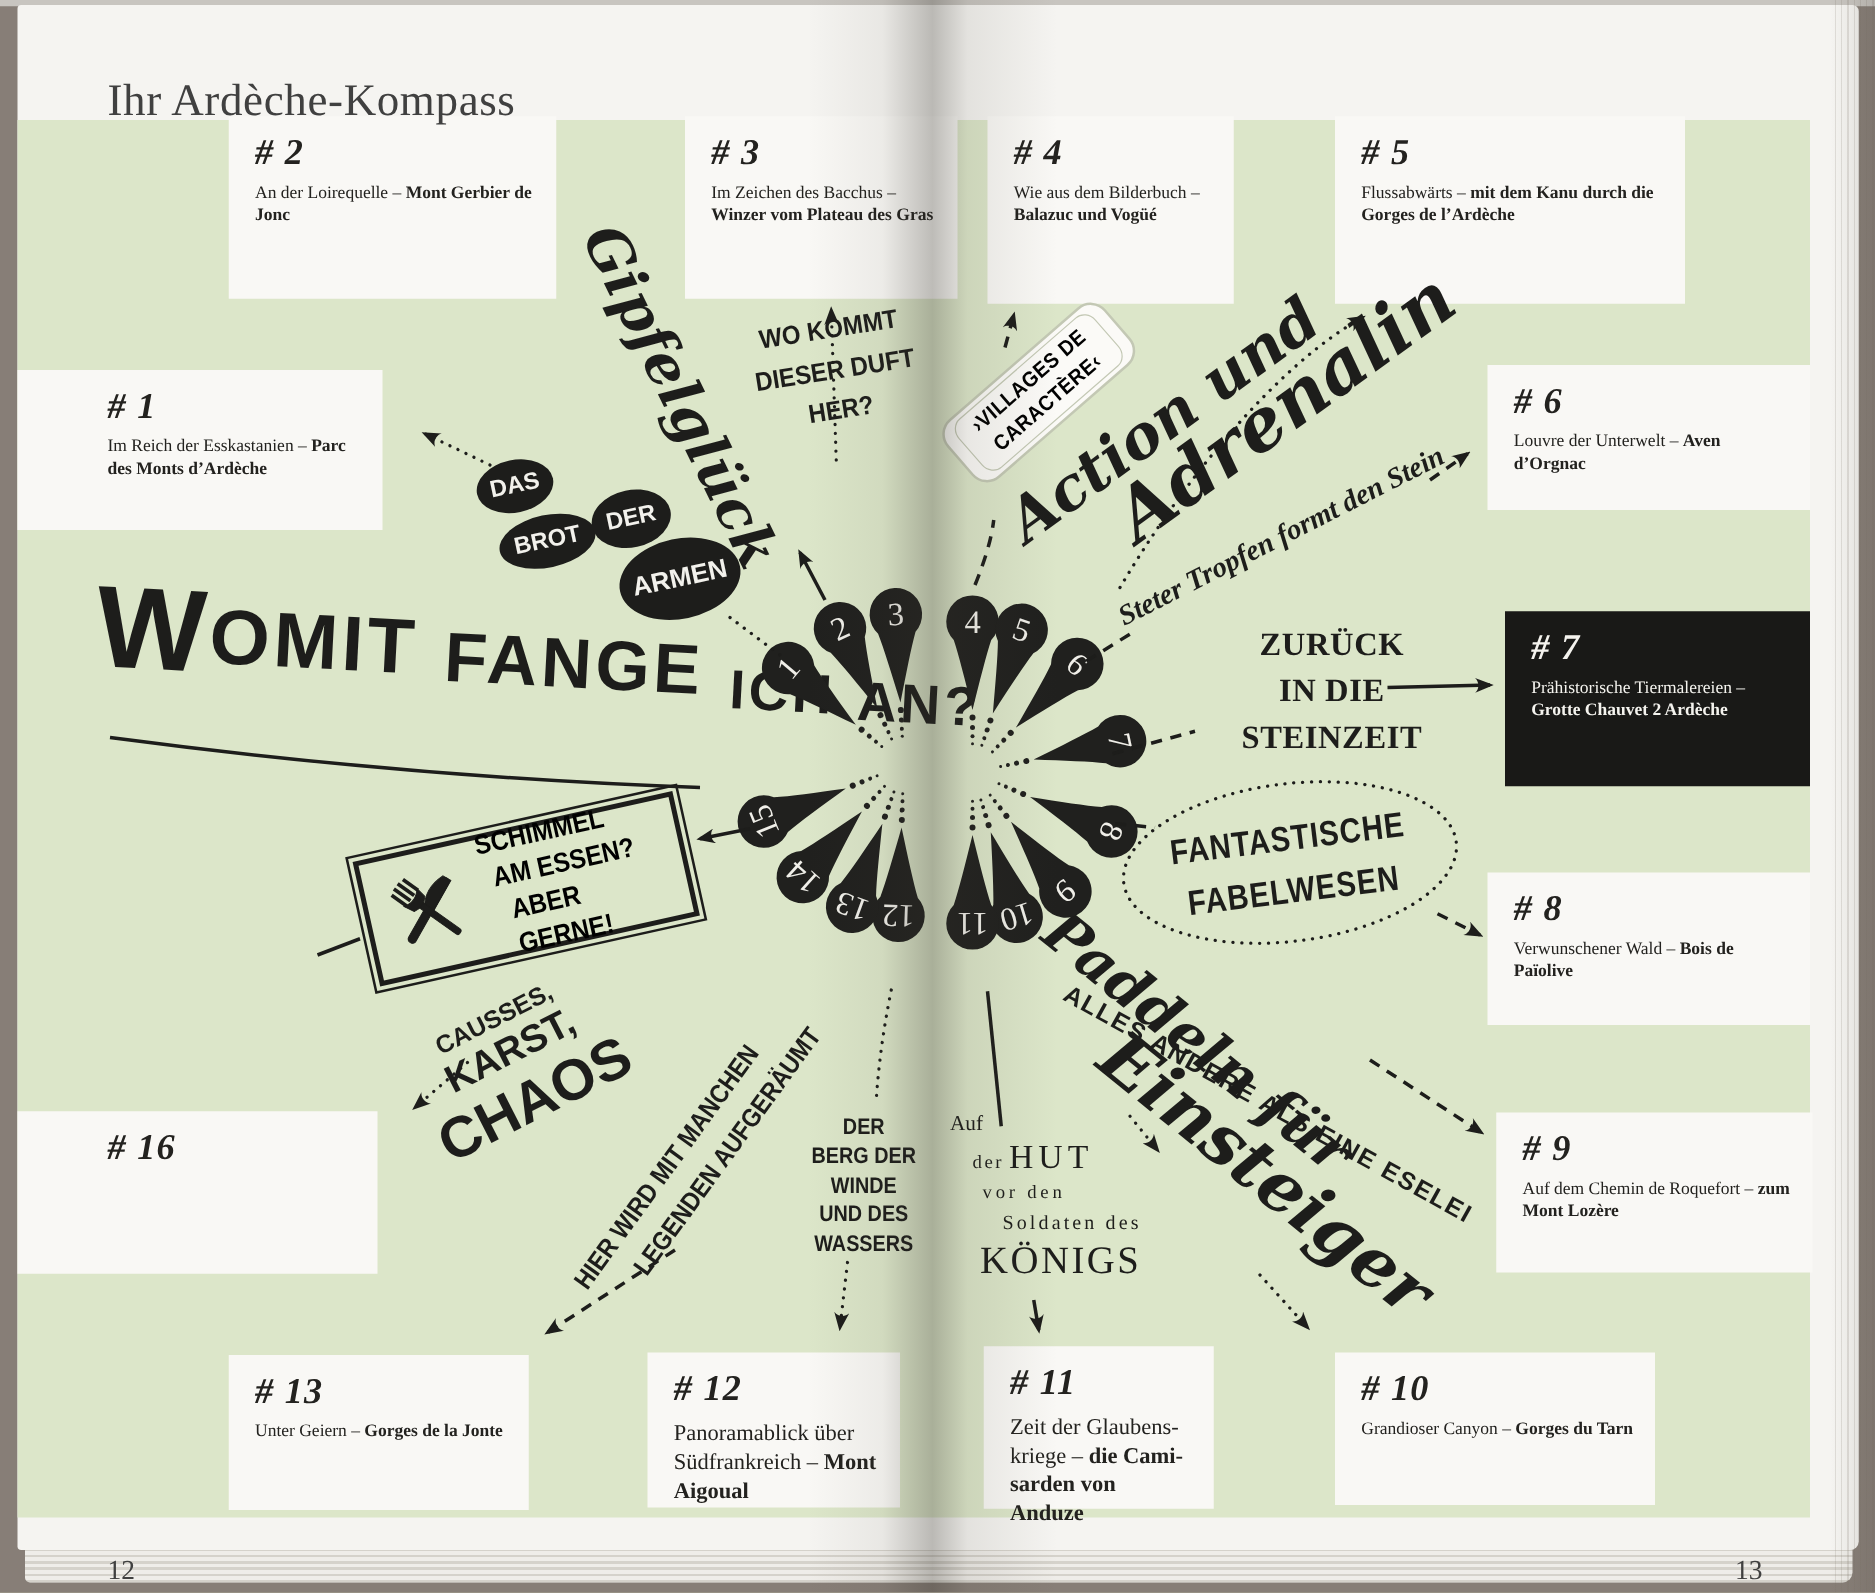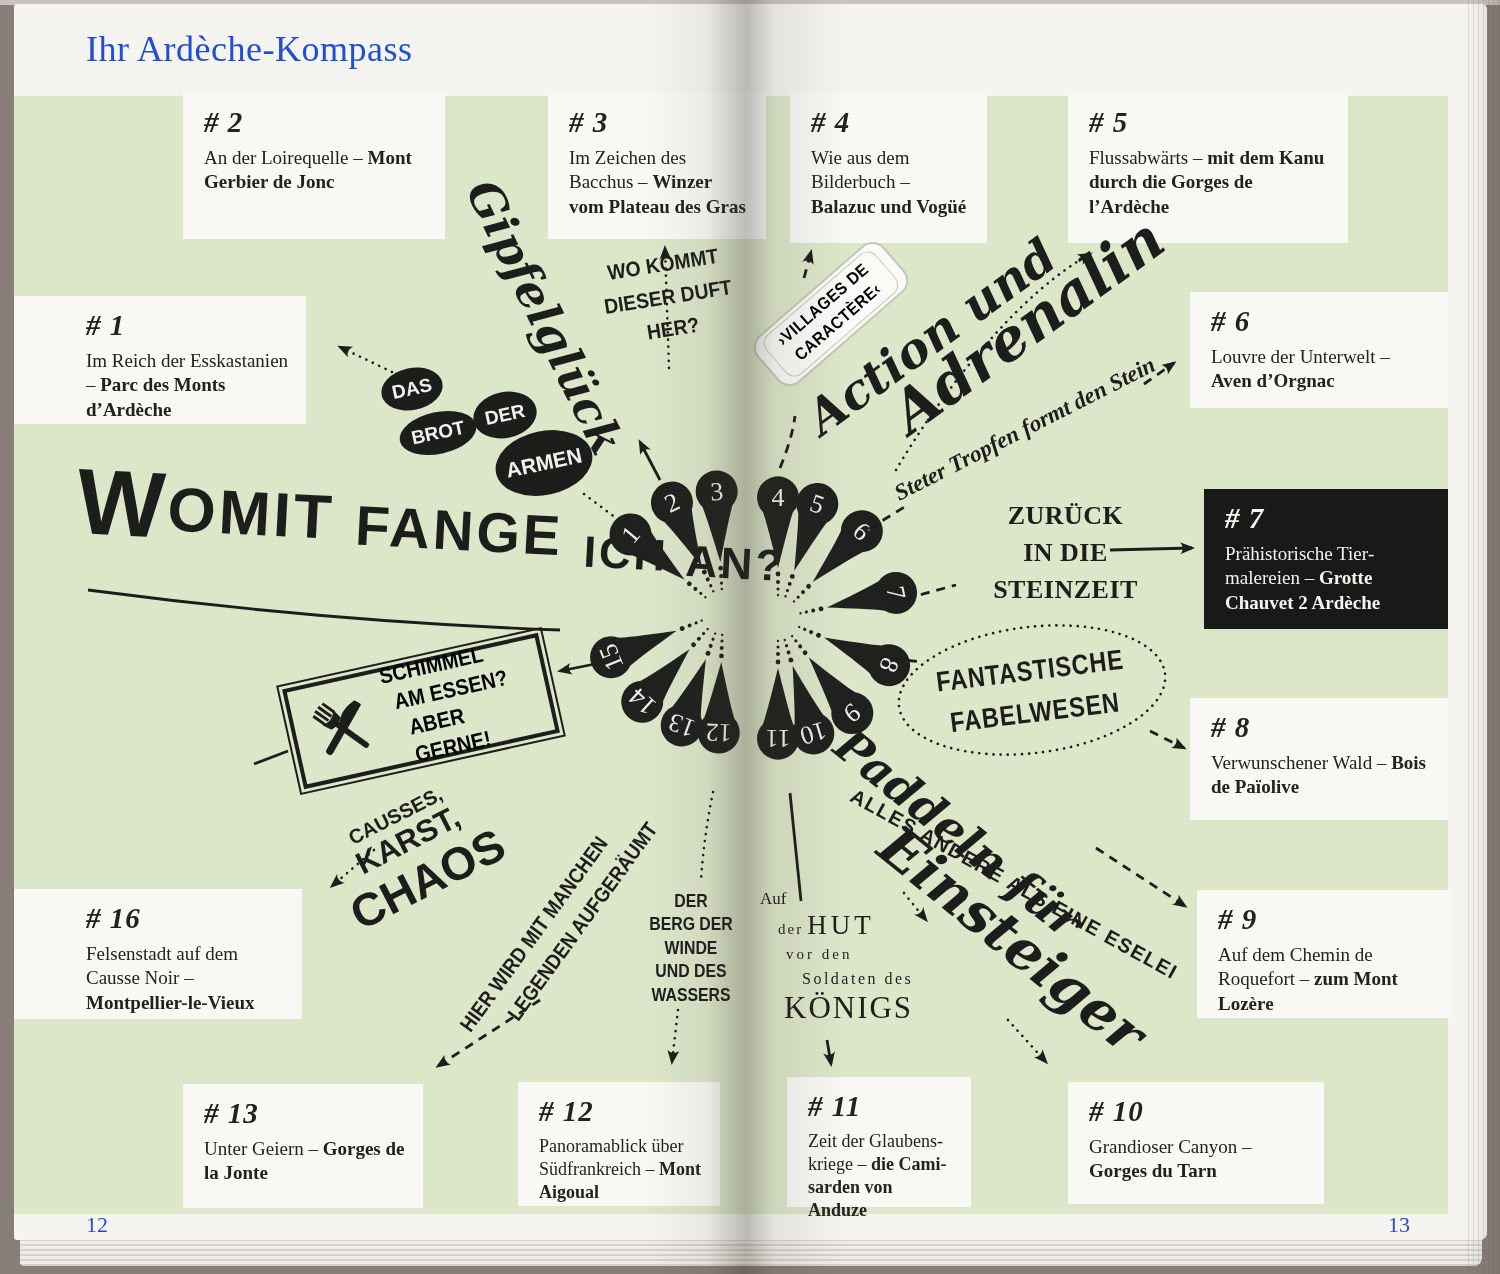--- a/index.html
+++ b/index.html
@@ -10,26 +10,26 @@
          border-radius:3px 5px 7px 3px;z-index:1;}
   #stackBottom{position:absolute;left:20px;bottom:8px;width:1462px;height:30px;border-radius:0 0 8px 4px;
       background:repeating-linear-gradient(180deg,#efede9 0 3px,#d5d2cb 3px 5px);z-index:0;}
   #stackRight{position:absolute;right:0;top:0;bottom:0;width:36px;z-index:7;pointer-events:none;
       background:linear-gradient(90deg,rgba(0,0,0,0) 0,rgba(90,85,75,.06) 45%,rgba(90,85,75,.20) 100%),
       repeating-linear-gradient(90deg,rgba(0,0,0,0) 0 4px,rgba(120,112,100,.18) 4px 5px);}
   #greenPanel{position:absolute;left:0;top:92px;width:1434px;height:1118px;background:#dce6c9;z-index:2;}
   #gutter{position:absolute;left:646px;top:0;width:200px;height:100%;z-index:8;pointer-events:none;
       background:linear-gradient(90deg,rgba(0,0,0,0) 0%,rgba(70,66,56,.07) 30%,rgba(52,49,42,.30) 50%,
       rgba(70,66,56,.10) 64%,rgba(0,0,0,0) 100%);}
-  .hdr{position:absolute;z-index:5;color:#1d4ed8;}
+  .hdr{position:absolute;z-index:5;color:#404040;margin-top:31px;}
   #svgOverlay{position:absolute;left:0;top:0;z-index:5;pointer-events:none;}
   .box{position:absolute;background:#f9f8f5;z-index:4;box-sizing:border-box;padding:13px 16px 10px 21px;
        color:#23221f;}
   .box .bn{font-style:italic;font-weight:600;font-size:29px;letter-spacing:1px;margin-bottom:7px;}
-  .box .bt{font-size:19px;line-height:1.28;}
+  .box .bt{font-size:14px;line-height:1.28;}
   .box.dark{background:#191917;color:#f4f3ee;}
   .box.edgeL{padding-left:72px;}
   .lab{position:absolute;z-index:6;color:#1d1d1b;}
   .cond{font-family:"Liberation Sans",sans-serif;font-weight:bold;}
   .script{font-family:"DejaVu Serif",serif;font-style:italic;font-weight:bold;}
   .ell{position:absolute;z-index:6;background:#1d1d1b;color:#f2f1ec;border-radius:50%;
        display:flex;align-items:center;justify-content:center;
        font-family:"Liberation Sans",sans-serif;font-weight:bold;}
   #villages{position:absolute;z-index:6;background:#fbfaf7;border:2px solid #c3c8b4;border-radius:16px;
        padding:3px;}
@@ -99,21 +99,20 @@
     <div class="box" style="left:504px;top:1078px;width:202px;height:124px;">
       <div class="bn"># 12</div>
       <div class="bt" style="font-size:18px;"><span>Panoramablick über Südfrankreich – </span><b>Mont Aigoual</b></div>
     </div>
     <div class="box" style="left:169px;top:1080px;width:240px;height:124px;">
       <div class="bn"># 13</div>
       <div class="bt"><span>Unter Geiern – </span><b>Gorges de la Jonte</b></div>
     </div>
     <div class="box edgeL" style="left:0px;top:885px;width:288px;height:130px;">
       <div class="bn"># 16</div>
-      <div class="bt"><span>Felsenstadt auf dem Causse Noir – </span><b>Montpellier-le-Vieux</b></div>
     </div>
 
     <div class="lab script" style="left:381px;top:286px;width:300px;text-align:center;font-size:46px;transform:rotate(64deg);">Gipfelglück</div>
 
     <div class="lab cond" style="left:574px;top:244px;width:160px;text-align:center;font-size:21px;line-height:1.55;transform:rotate(-9deg) scaleX(.92);">
       <div>WO KOMMT</div>
       <div>DIESER DUFT</div>
       <div>HER?</div>
     </div>
 

